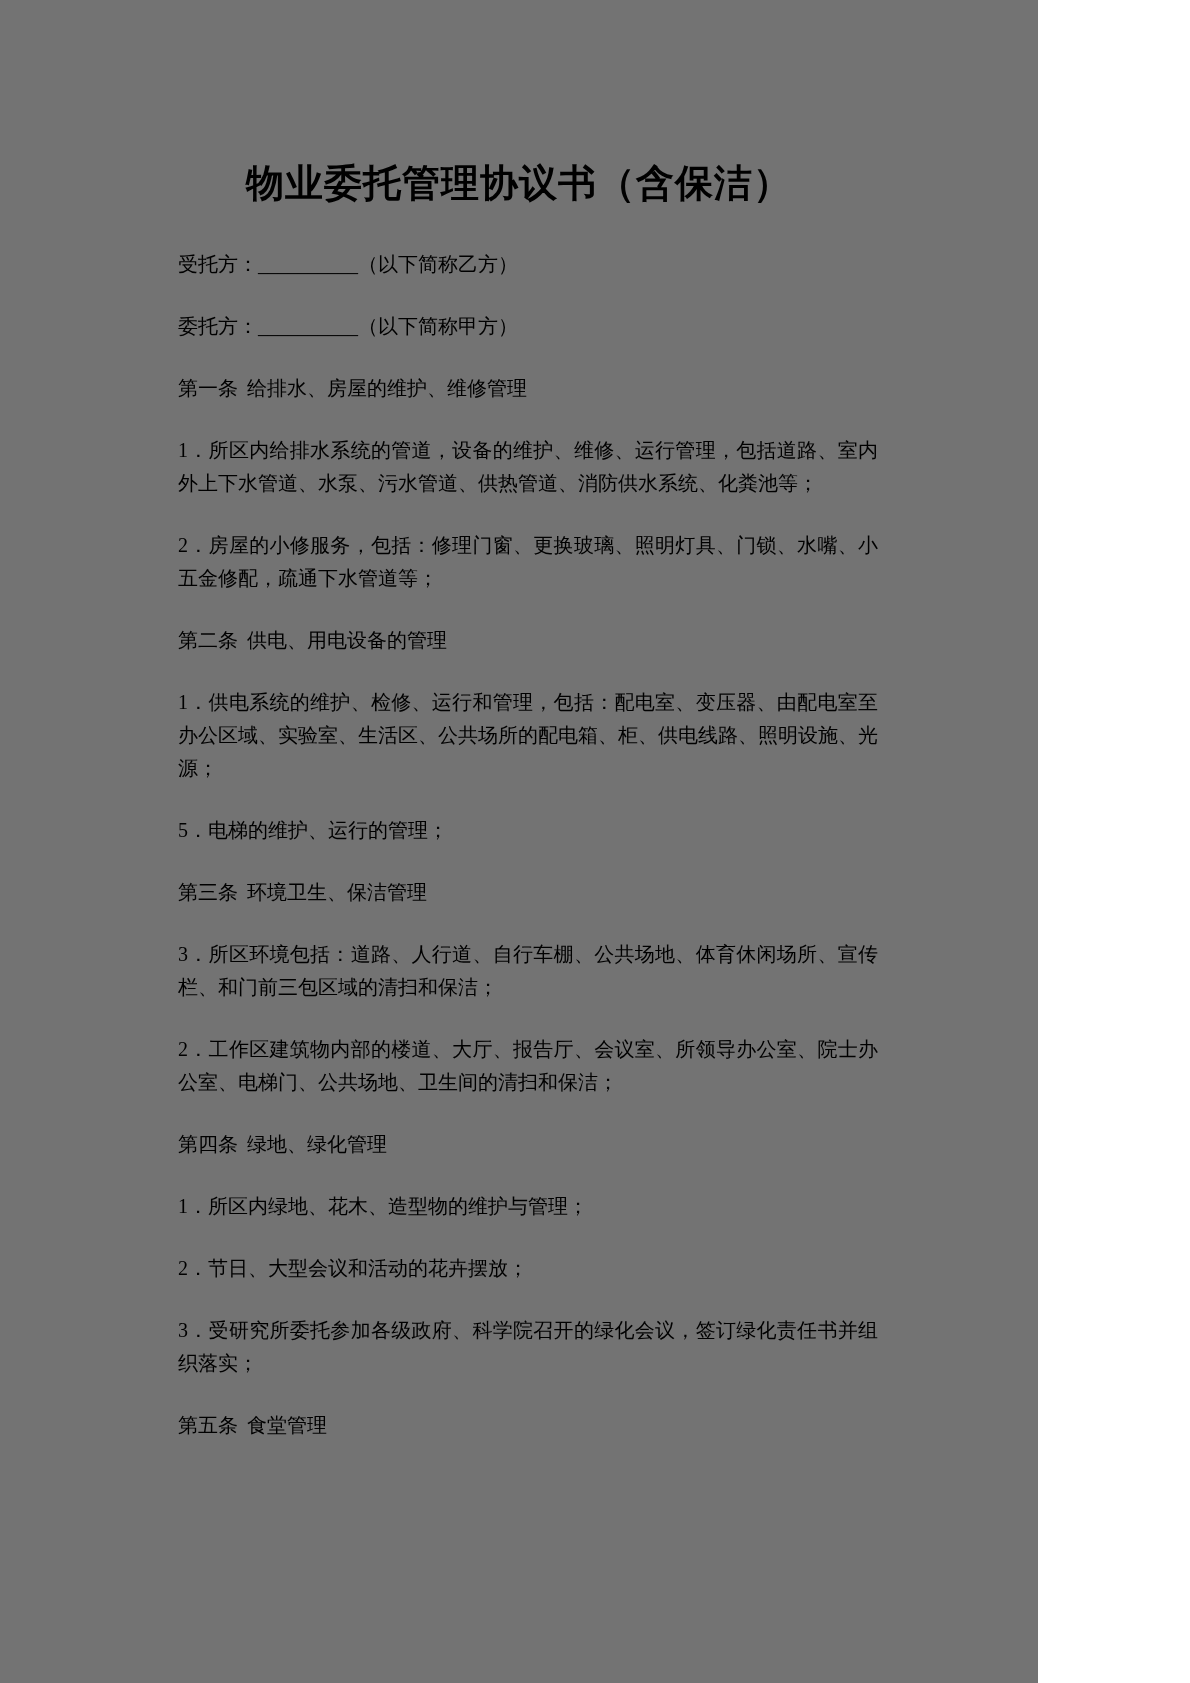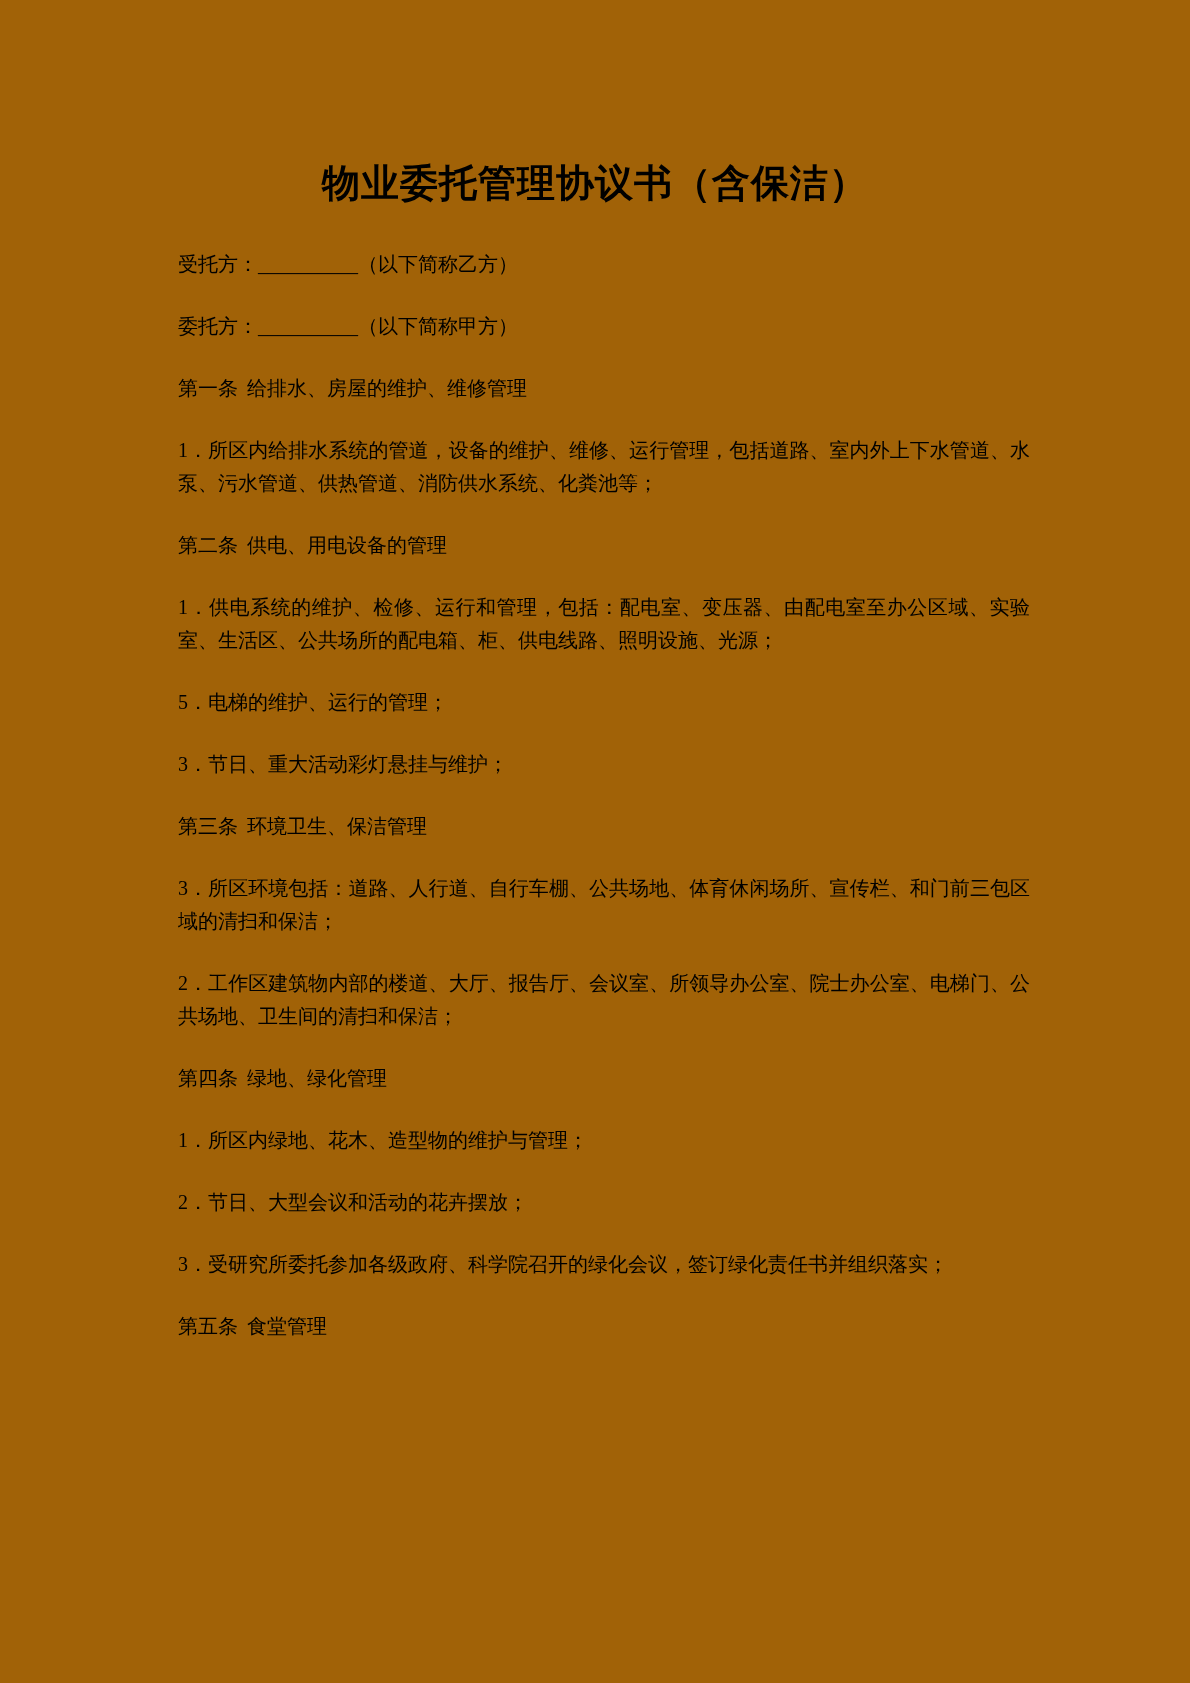--- a/index.html
+++ b/index.html
@@ -1,20 +1,20 @@
 <!DOCTYPE html>
 <html><head>
 <meta charset="utf-8">
 <style>
   html, body { margin: 0; padding: 0; background: #ffffff; }
   .page {
     position: relative;
-    width: 1190px;
+    width: 1038px;
     height: 1683px;
-    background: #a16207;
+    background: #737373;
     color: #000000;
     font-family: "Liberation Serif", "DejaVu Serif", serif;
     box-sizing: border-box;
     padding: 160px 160px 0 178px;
     overflow: hidden;
   }
   .title {
     margin: 0 18px 42px 0;
     font-size: 38px;
     line-height: 46px;
@@ -36,24 +36,24 @@
 </head>
 <body>
 
 <div class="page">
   <h1 class="title">物业委托管理协议书（含保洁）</h1>
   <div id="doc-body">
       <p class="para field"><span>受托方：</span><span class="blank">__________</span><span>（以下简称乙方）</span></p>
       <p class="para field"><span>委托方：</span><span class="blank">__________</span><span>（以下简称甲方）</span></p>
       <p class="para heading"><span class="num">第一条</span><span>给排水、房屋的维护、维修管理</span></p>
       <p class="para clause">1．所区内给排水系统的管道，设备的维护、维修、运行管理，包括道路、室内外上下水管道、水泵、污水管道、供热管道、消防供水系统、化粪池等；</p>
+      <p class="para clause">2．房屋的小修服务，包括：修理门窗、更换玻璃、照明灯具、门锁、水嘴、小五金修配，疏通下水管道等；</p>
       <p class="para heading"><span class="num">第二条</span><span>供电、用电设备的管理</span></p>
       <p class="para clause">1．供电系统的维护、检修、运行和管理，包括：配电室、变压器、由配电室至办公区域、实验室、生活区、公共场所的配电箱、柜、供电线路、照明设施、光源；</p>
       <p class="para clause">5．电梯的维护、运行的管理；</p>
-      <p class="para clause">3．节日、重大活动彩灯悬挂与维护；</p>
       <p class="para heading"><span class="num">第三条</span><span>环境卫生、保洁管理</span></p>
       <p class="para clause">3．所区环境包括：道路、人行道、自行车棚、公共场地、体育休闲场所、宣传栏、和门前三包区域的清扫和保洁；</p>
       <p class="para clause">2．工作区建筑物内部的楼道、大厅、报告厅、会议室、所领导办公室、院士办公室、电梯门、公共场地、卫生间的清扫和保洁；</p>
       <p class="para heading"><span class="num">第四条</span><span>绿地、绿化管理</span></p>
       <p class="para clause">1．所区内绿地、花木、造型物的维护与管理；</p>
       <p class="para clause">2．节日、大型会议和活动的花卉摆放；</p>
       <p class="para clause">3．受研究所委托参加各级政府、科学院召开的绿化会议，签订绿化责任书并组织落实；</p>
       <p class="para heading"><span class="num">第五条</span><span>食堂管理</span></p>
     </div>
 </div>

